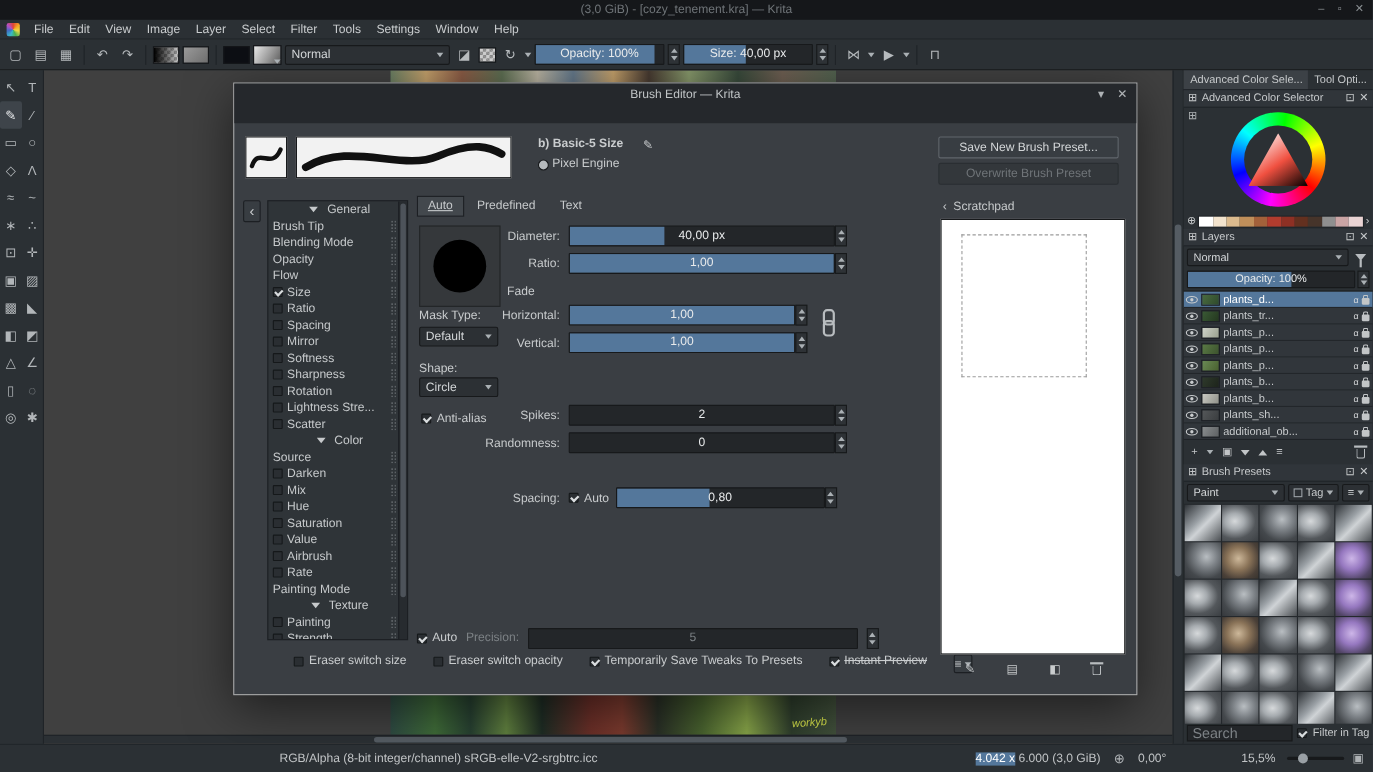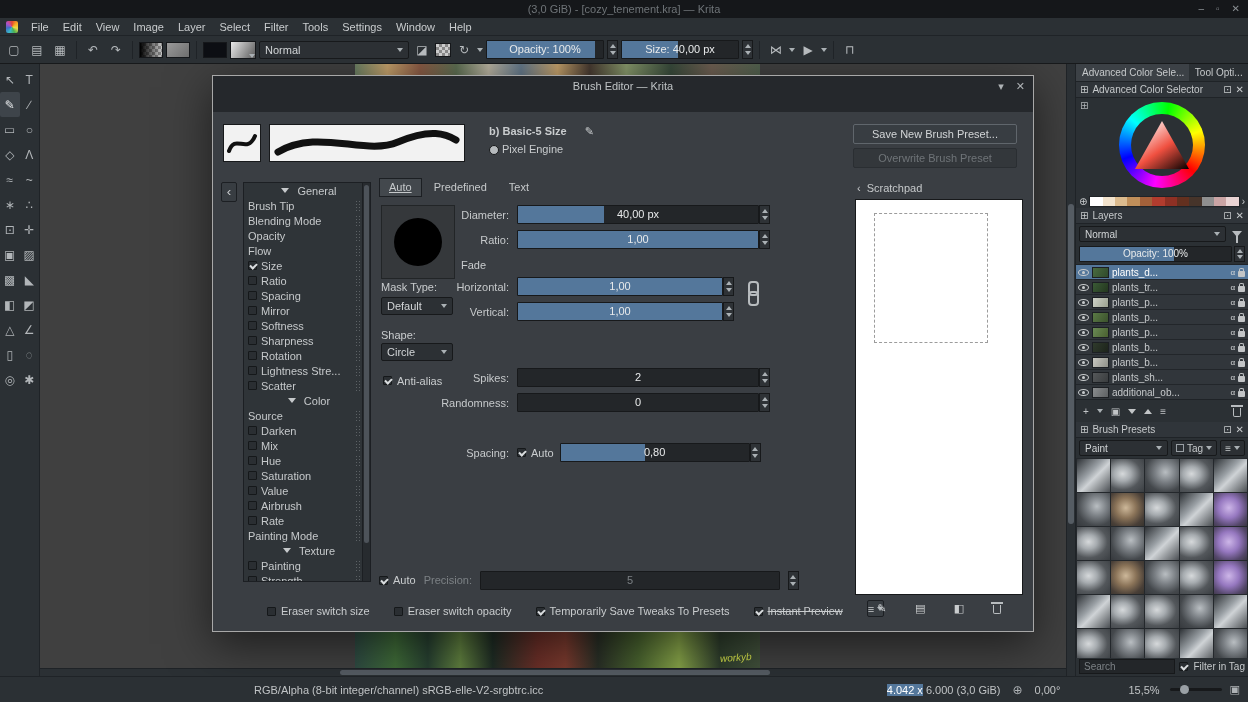--- a/index.html
+++ b/index.html
@@ -82,21 +82,21 @@
   .slabel{width:140px;text-align:right;padding-right:8px;color:#c6c9cb;flex:none;white-space:nowrap}
   .dim{color:#7c8185}
   .tip{position:absolute;left:4px;top:8px;width:74px;height:74px;background:#35383b;border:1px solid #222527}
   .tip::after{content:"";position:absolute;left:50%;top:50%;width:48px;height:48px;margin:-24px 0 0 -24px;background:#000;border-radius:50%}
   .i-chain{position:absolute;left:370px;top:84px;width:10px;height:22px}
   .i-chain::before,.i-chain::after{content:"";position:absolute;left:1px;width:7px;height:11px;border:2px solid #b8bcbf;border-radius:4px}
   .i-chain::before{top:0}.i-chain::after{top:10px}
   .round-btn{width:18px;height:18px;border-radius:9px;background:#383d42;border:1px solid #1c1f23;color:#c9ccce;display:flex;align-items:center;justify-content:center;font-size:11px}
   .precision-row{height:26px;display:flex;align-items:center;gap:8px;padding:0 6px 4px 2px;flex:none}
   .cb{display:inline-flex;align-items:center;gap:5px;white-space:nowrap}
-  .dlg-footer{height:26px;display:flex;align-items:flex-end;gap:24px;padding:0 10px 4px 46px;flex:none}
+  .dlg-footer{height:26px;display:flex;align-items:flex-start;gap:24px;padding:0 10px 4px 46px;flex:none}
   .strike{text-decoration:line-through}
   .menu-btn{margin-left:auto;width:28px;height:17px;background:#383d42;border:1px solid #1c1f23;display:flex;align-items:center;justify-content:center;gap:3px;color:#c9ccce;border-radius:2px}
   .scratchpad{width:170px;display:flex;flex-direction:column;flex:none;padding:4px 0 0 2px}
   .sp-header{height:16px;display:flex;align-items:center;gap:6px;color:#c6c9cb;padding-left:2px;flex:none}
   .sp-canvas{flex:1;background:#ffffff;border:1px solid #17191b;position:relative;margin-top:3px}
   .sp-dashed{position:absolute;left:18px;top:13px;width:114px;height:130px;border:1px dashed #9c9c9c}
   .sp-tools{height:26px;display:flex;align-items:center;justify-content:space-around;padding:0 8px;flex:none}
   .i-trash{width:8px;height:9px;border:1px solid #b8bcbf;border-top:none;border-radius:0 0 2px 2px;position:relative;margin-top:3px}
   .i-trash::before{content:"";position:absolute;top:-3px;left:-3px;width:12px;height:2px;background:#b8bcbf}
   
@@ -148,21 +148,21 @@
   .bp-toolbar .combo{flex:1;height:16px;font-size:10px}
   .mini-btn{display:flex;align-items:center;gap:3px;border:1px solid #17191b;background:#2c3034;height:16px;padding:0 4px;border-radius:2px}
   .mini-box{width:8px;height:8px;border:1px solid #9aa0a5}
   .preset-grid{flex:1;display:grid;grid-template-columns:repeat(5,1fr);grid-auto-rows:33px;gap:1px;padding:1px;background:#24282c;overflow:hidden}
   .pcell{background:radial-gradient(ellipse at 35% 45%,#d6d9db 0%,#a6abaf 28%,#53575b 62%,#3a3e42 100%)}
   .pcell:nth-child(3n){background:radial-gradient(ellipse at 60% 40%,#b9bec2 0%,#7c8186 35%,#44484c 70%,#36393d 100%)}
   .pcell:nth-child(4n+1){background:linear-gradient(135deg,#2e3236 0%,#9aa0a5 40%,#cfd3d6 55%,#4a4e52 100%)}
   .pcell:nth-child(7),.pcell:nth-child(17){background:radial-gradient(ellipse at 45% 45%,#cdb89a 0%,#8a7358 40%,#4a4038 75%,#37332e 100%)}
   .pcell:nth-child(10),.pcell:nth-child(15),.pcell:nth-child(20){background:radial-gradient(ellipse at 45% 45%,#cdb6e8 0%,#9678c0 40%,#54476a 75%,#3a3642 100%)}
   .search-row{height:18px;display:flex;align-items:center;gap:4px;padding:0 3px 2px;flex:none}
-  .search{flex:1;height:15px;background:#232629;border:1px solid #17191b;color:#c6c9cb;font-size:10px;padding:0 4px;font-family:inherit;min-width:0}
+  .search{flex:1;height:15px;background:#232629;border:1px solid #17191b;color:#c6c9cb;font-size:13px;padding:0 4px;font-family:inherit;min-width:0}
   .search::placeholder{color:#7c8185}
   
   .statusbar{height:26px;display:flex;align-items:center;background:#2b3034;border-top:1px solid #1f2327;padding:0 8px;font-size:11px;color:#c0c3c5}
   .sb-profile{margin-left:246px;white-space:nowrap}
   .sb-spacer{flex:1}
   .sb-dims{white-space:nowrap}
   .sb-dims .hl{background:#54779b;color:#fff;font-style:normal}
   .sb-dims i{font-style:normal}
   .sb-cross{margin:0 12px;color:#aeb2b5;font-size:12px}
   .sb-angle{margin-right:68px}

